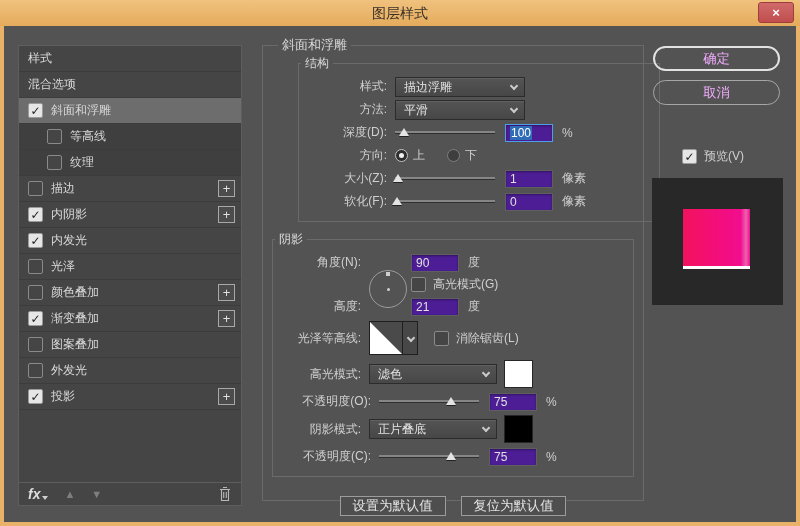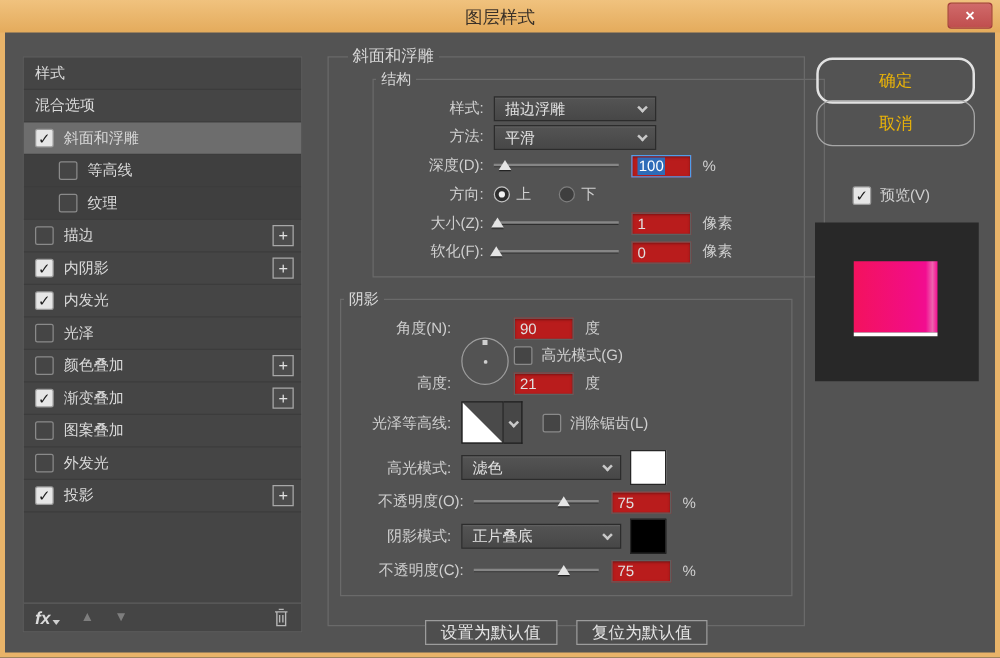--- a/index.html
+++ b/index.html
@@ -61,21 +61,21 @@
   .unit { margin-left:9px; color:#cfcfcf; }
 
   .dropdown { position:relative; height:20px; background:linear-gradient(#545454,#474747);
     border:1px solid #2c2c2c; box-shadow:inset 0 1px 0 rgba(255,255,255,.07);
     color:#e3e3e3; line-height:18px; padding:0 20px 0 8px; cursor:pointer; }
   .dd-structure { width:130px; }
   .dd-mode { width:128px; }
   .chev { position:absolute; right:7px; top:5px; width:6px; height:6px;
     border-right:2px solid #c9c9c9; border-bottom:2px solid #c9c9c9; transform:rotate(45deg); }
 
-  .field { width:48px; height:18px; background:#b91c1c; border:1px solid #5f5f5f;
+  .field { width:48px; height:18px; background:#4c1d95; border:1px solid #5f5f5f;
     box-shadow:inset 0 1px 2px rgba(0,0,0,.35); color:#e0e0e0; line-height:16px; padding-left:4px; cursor:text; }
   .field.focus { border:1px solid #4f9eea; }
   .sel-text { background:#2f6cb8; color:#fff; padding:0 1px; }
 
   .slider { position:relative; width:100px; height:3px; background:#868686;
     border-bottom:1px solid #2f2f2f; margin-right:10px; }
   .slider .thumb { position:absolute; top:-3px; width:0; height:0; margin-left:-5px;
     border-left:5px solid transparent; border-right:5px solid transparent;
     border-bottom:8px solid #e4e4e4; filter:drop-shadow(0 1px 0 #222); cursor:pointer; }
   .slider-wide { width:100px; }
@@ -105,22 +105,22 @@
 
   .checkrow { display:flex; align-items:center; cursor:pointer; }
   .checkrow .cbx { margin-right:7px; }
   .checkrow .clabel { color:#cfcfcf; }
 
   .default-btns { display:flex; justify-content:center; gap:15px; margin-top:19px; }
   .rect-btn { height:20px; padding:0 12px; background:#4e4e4e; border:1px solid #9c9c9c;
     color:#e3e3e3; line-height:18px; cursor:pointer; }
 
   
-  .pill-btn { position:absolute; left:649px; width:127px; height:37px; border-radius:13px;
-    background:transparent; border:1px solid #a6a6a6; color:#eab308; text-align:center;
+  .pill-btn { position:absolute; left:649px; width:127px; height:25px; border-radius:13px;
+    background:transparent; border:1px solid #a6a6a6; color:#f0abfc; text-align:center;
     line-height:23px; cursor:pointer; }
   .pill-ok { top:20px; border:2px solid #e2e2e2; line-height:21px; }
   .pill-cancel { top:54px; }
   .pill-new { top:88px; }
   .preview-row { position:absolute; left:678px; top:122px; }
   .preview-box { position:absolute; left:648px; top:152px; width:131px; height:127px; background:#282828; }
   .preview-swatch { position:absolute; left:31px; top:31px; width:67px; height:60px;
     background:linear-gradient(90deg,#f3125e 0%,#f20d86 72%,#f20d90 86%,#ee62ae 94%,#f20d90 100%);
     border-bottom:3px solid #ffffff; }
 </style>

